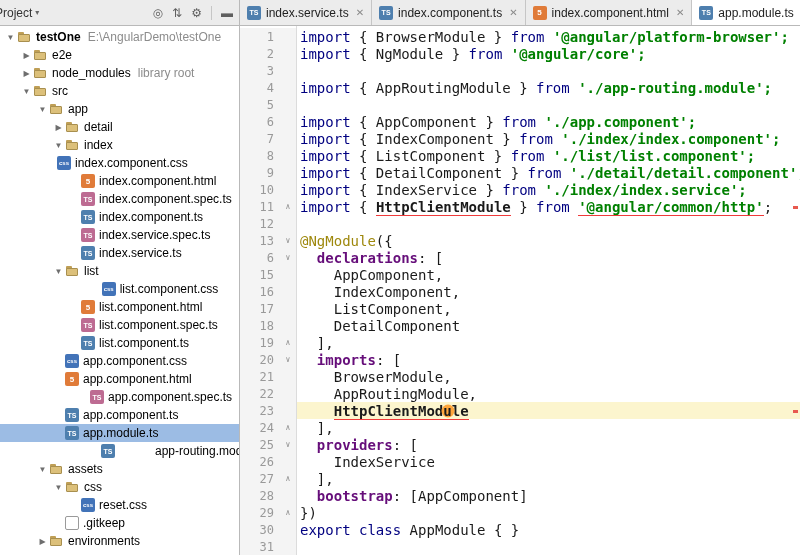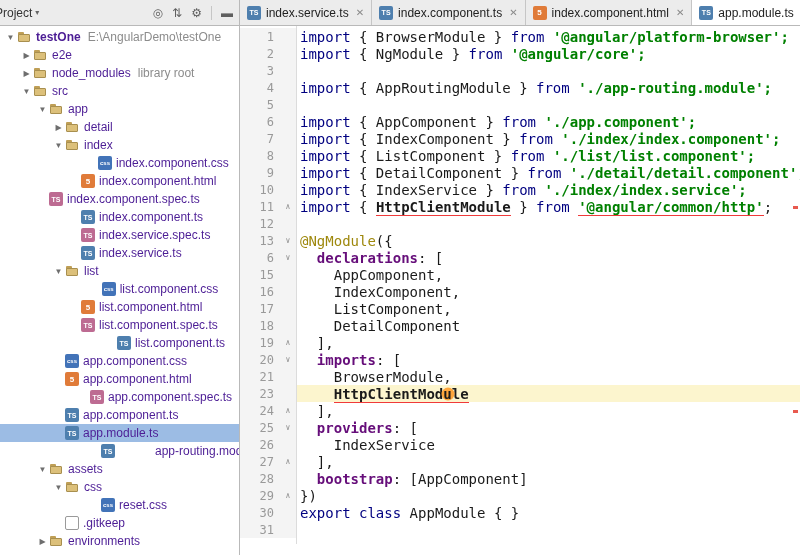--- a/index.html
+++ b/index.html
@@ -27,21 +27,21 @@
   .tab .close{color:#8a8a8a;font-size:10px;margin-left:2px;}
 
   
   .main{flex:1;min-height:0;display:flex;}
 
   
   .sidebar{width:240px;flex:none;box-sizing:border-box;background:#FFFFFF;border-right:1px solid #B9B9B9;padding-top:2px;overflow:hidden;}
   .tree-row{height:18px;display:flex;align-items:center;white-space:nowrap;overflow:hidden;}
   .tree-row.selected{background:#9CBCE4;}
   .arrow{width:13px;flex:none;text-align:center;color:#6e6e6e;font-size:8px;}
-  .tname{color:#4c1d95;}
+  .tname{color:#000000;}
   .tname.bold{font-weight:bold;}
   .hint{color:#8c8c8c;margin-left:7px;}
 
   
   .ico{width:15px;height:14px;flex:none;margin-right:4px;position:relative;display:inline-block;}
   .ico-folder::before{content:"";position:absolute;left:1px;top:2px;width:6px;height:3px;background:#BF9F56;border-radius:1px 1px 0 0;}
   .ico-folder::after{content:"";position:absolute;left:1px;top:4px;width:12px;height:8px;background:#DCC07A;border:1px solid #A88F4F;box-sizing:border-box;border-radius:1px;}
   .badge{width:14px;height:14px;flex:none;margin-right:4px;border-radius:2px;color:#fff;
     font-size:7px;font-weight:bold;display:flex;align-items:center;justify-content:center;
     font-family:"Liberation Sans",sans-serif;box-sizing:border-box;}
@@ -147,31 +147,31 @@
         <div class="tree-row" style="padding-left: 52px;">
           <span class="arrow">▶</span>
           <span class="ico ico-folder"></span>
           <span class="tname">detail</span>
         </div>
         <div class="tree-row" style="padding-left: 52px;">
           <span class="arrow">▼</span>
           <span class="ico ico-folder"></span>
           <span class="tname">index</span>
         </div>
-        <div class="tree-row" style="padding-left: 68px; margin-left: 17px;">
+        <div class="tree-row" style="padding-left: 44px;">
           <span class="arrow"></span>
           <span class="badge badge-css">css</span>
           <span class="tname">index.component.css</span>
         </div>
         <div class="tree-row" style="padding-left: 68px;">
           <span class="arrow"></span>
           <span class="badge badge-html">5</span>
           <span class="tname">index.component.html</span>
         </div>
-        <div class="tree-row" style="padding-left: 36px;">
+        <div class="tree-row" style="padding-left: 68px;">
           <span class="arrow"></span>
           <span class="badge badge-spec">TS</span>
           <span class="tname">index.component.spec.ts</span>
         </div>
         <div class="tree-row" style="padding-left: 68px;">
           <span class="arrow"></span>
           <span class="badge badge-ts">TS</span>
           <span class="tname">index.component.ts</span>
         </div>
         <div class="tree-row" style="padding-left: 68px;">
@@ -197,21 +197,21 @@
         <div class="tree-row" style="padding-left: 68px;">
           <span class="arrow"></span>
           <span class="badge badge-html">5</span>
           <span class="tname">list.component.html</span>
         </div>
         <div class="tree-row" style="padding-left: 68px;">
           <span class="arrow"></span>
           <span class="badge badge-spec">TS</span>
           <span class="tname">list.component.spec.ts</span>
         </div>
-        <div class="tree-row" style="padding-left: 68px; margin-left: 36px;">
+        <div class="tree-row" style="padding-left: 68px;">
           <span class="arrow"></span>
           <span class="badge badge-ts">TS</span>
           <span class="tname">list.component.ts</span>
         </div>
         <div class="tree-row" style="padding-left: 52px;">
           <span class="arrow"></span>
           <span class="badge badge-css">css</span>
           <span class="tname">app.component.css</span>
         </div>
         <div class="tree-row" style="padding-left: 52px;">
@@ -242,21 +242,21 @@
         <div class="tree-row" style="padding-left: 36px;">
           <span class="arrow">▼</span>
           <span class="ico ico-folder"></span>
           <span class="tname">assets</span>
         </div>
         <div class="tree-row" style="padding-left: 52px;">
           <span class="arrow">▼</span>
           <span class="ico ico-folder"></span>
           <span class="tname">css</span>
         </div>
-        <div class="tree-row" style="padding-left: 88px;">
+        <div class="tree-row" style="padding-left: 68px;">
           <span class="arrow"></span>
           <span class="badge badge-css">css</span>
           <span class="tname">reset.css</span>
         </div>
         <div class="tree-row" style="padding-left: 52px;">
           <span class="arrow"></span>
           <span class="badge badge-file"></span>
           <span class="tname">.gitkeep</span>
         </div>
         <div class="tree-row" style="padding-left: 36px;">
@@ -281,20 +281,21 @@
           <div class="line"><span class="col-change"></span><span class="ln">12</span><span class="col-fold"></span><span class="code"></span></div>
           <div class="line"><span class="col-change"></span><span class="ln">13</span><span class="col-fold">∨</span><span class="code"><span class="d">@NgModule</span><span>({</span></span></div>
           <div class="line"><span class="col-change"></span><span class="ln">6</span><span class="col-fold">∨</span><span class="code"><span>  </span><span class="f">declarations</span><span>: [</span></span></div>
           <div class="line"><span class="col-change"></span><span class="ln">15</span><span class="col-fold"></span><span class="code"><span>    AppComponent,</span></span></div>
           <div class="line"><span class="col-change"></span><span class="ln">16</span><span class="col-fold"></span><span class="code"><span>    IndexComponent,</span></span></div>
           <div class="line"><span class="col-change"></span><span class="ln">17</span><span class="col-fold"></span><span class="code"><span>    ListComponent,</span></span></div>
           <div class="line"><span class="col-change"></span><span class="ln">18</span><span class="col-fold"></span><span class="code"><span>    DetailComponent</span></span></div>
           <div class="line"><span class="col-change"></span><span class="ln">19</span><span class="col-fold">∧</span><span class="code"><span>  ],</span></span></div>
           <div class="line"><span class="col-change"></span><span class="ln">20</span><span class="col-fold">∨</span><span class="code"><span>  </span><span class="f">imports</span><span>: [</span></span></div>
           <div class="line"><span class="col-change"></span><span class="ln">21</span><span class="col-fold"></span><span class="code"><span>    BrowserModule,</span></span></div>
+          <div class="line"><span class="col-change"></span><span class="ln">22</span><span class="col-fold"></span><span class="code"><span>    AppRoutingModule,</span></span></div>
           <div class="line current"><span class="col-change"></span><span class="ln">23</span><span class="col-fold"></span><span class="code"><span>    </span><span class="e">HttpClientMod</span><span class="e ball">u</span><span class="e">le</span></span></div>
           <div class="line"><span class="col-change"></span><span class="ln">24</span><span class="col-fold">∧</span><span class="code"><span>  ],</span></span></div>
           <div class="line"><span class="col-change"></span><span class="ln">25</span><span class="col-fold">∨</span><span class="code"><span>  </span><span class="f">providers</span><span>: [</span></span></div>
           <div class="line"><span class="col-change"></span><span class="ln">26</span><span class="col-fold"></span><span class="code"><span>    IndexService</span></span></div>
           <div class="line"><span class="col-change"></span><span class="ln">27</span><span class="col-fold">∧</span><span class="code"><span>  ],</span></span></div>
           <div class="line"><span class="col-change"></span><span class="ln">28</span><span class="col-fold"></span><span class="code"><span>  </span><span class="f">bootstrap</span><span>: [AppComponent]</span></span></div>
           <div class="line"><span class="col-change"></span><span class="ln">29</span><span class="col-fold">∧</span><span class="code"><span>})</span></span></div>
           <div class="line"><span class="col-change"></span><span class="ln">30</span><span class="col-fold"></span><span class="code"><span class="k">export</span><span> </span><span class="k">class</span><span> AppModule { }</span></span></div>
           <div class="line"><span class="col-change"></span><span class="ln">31</span><span class="col-fold"></span><span class="code"></span></div>
         </div>

